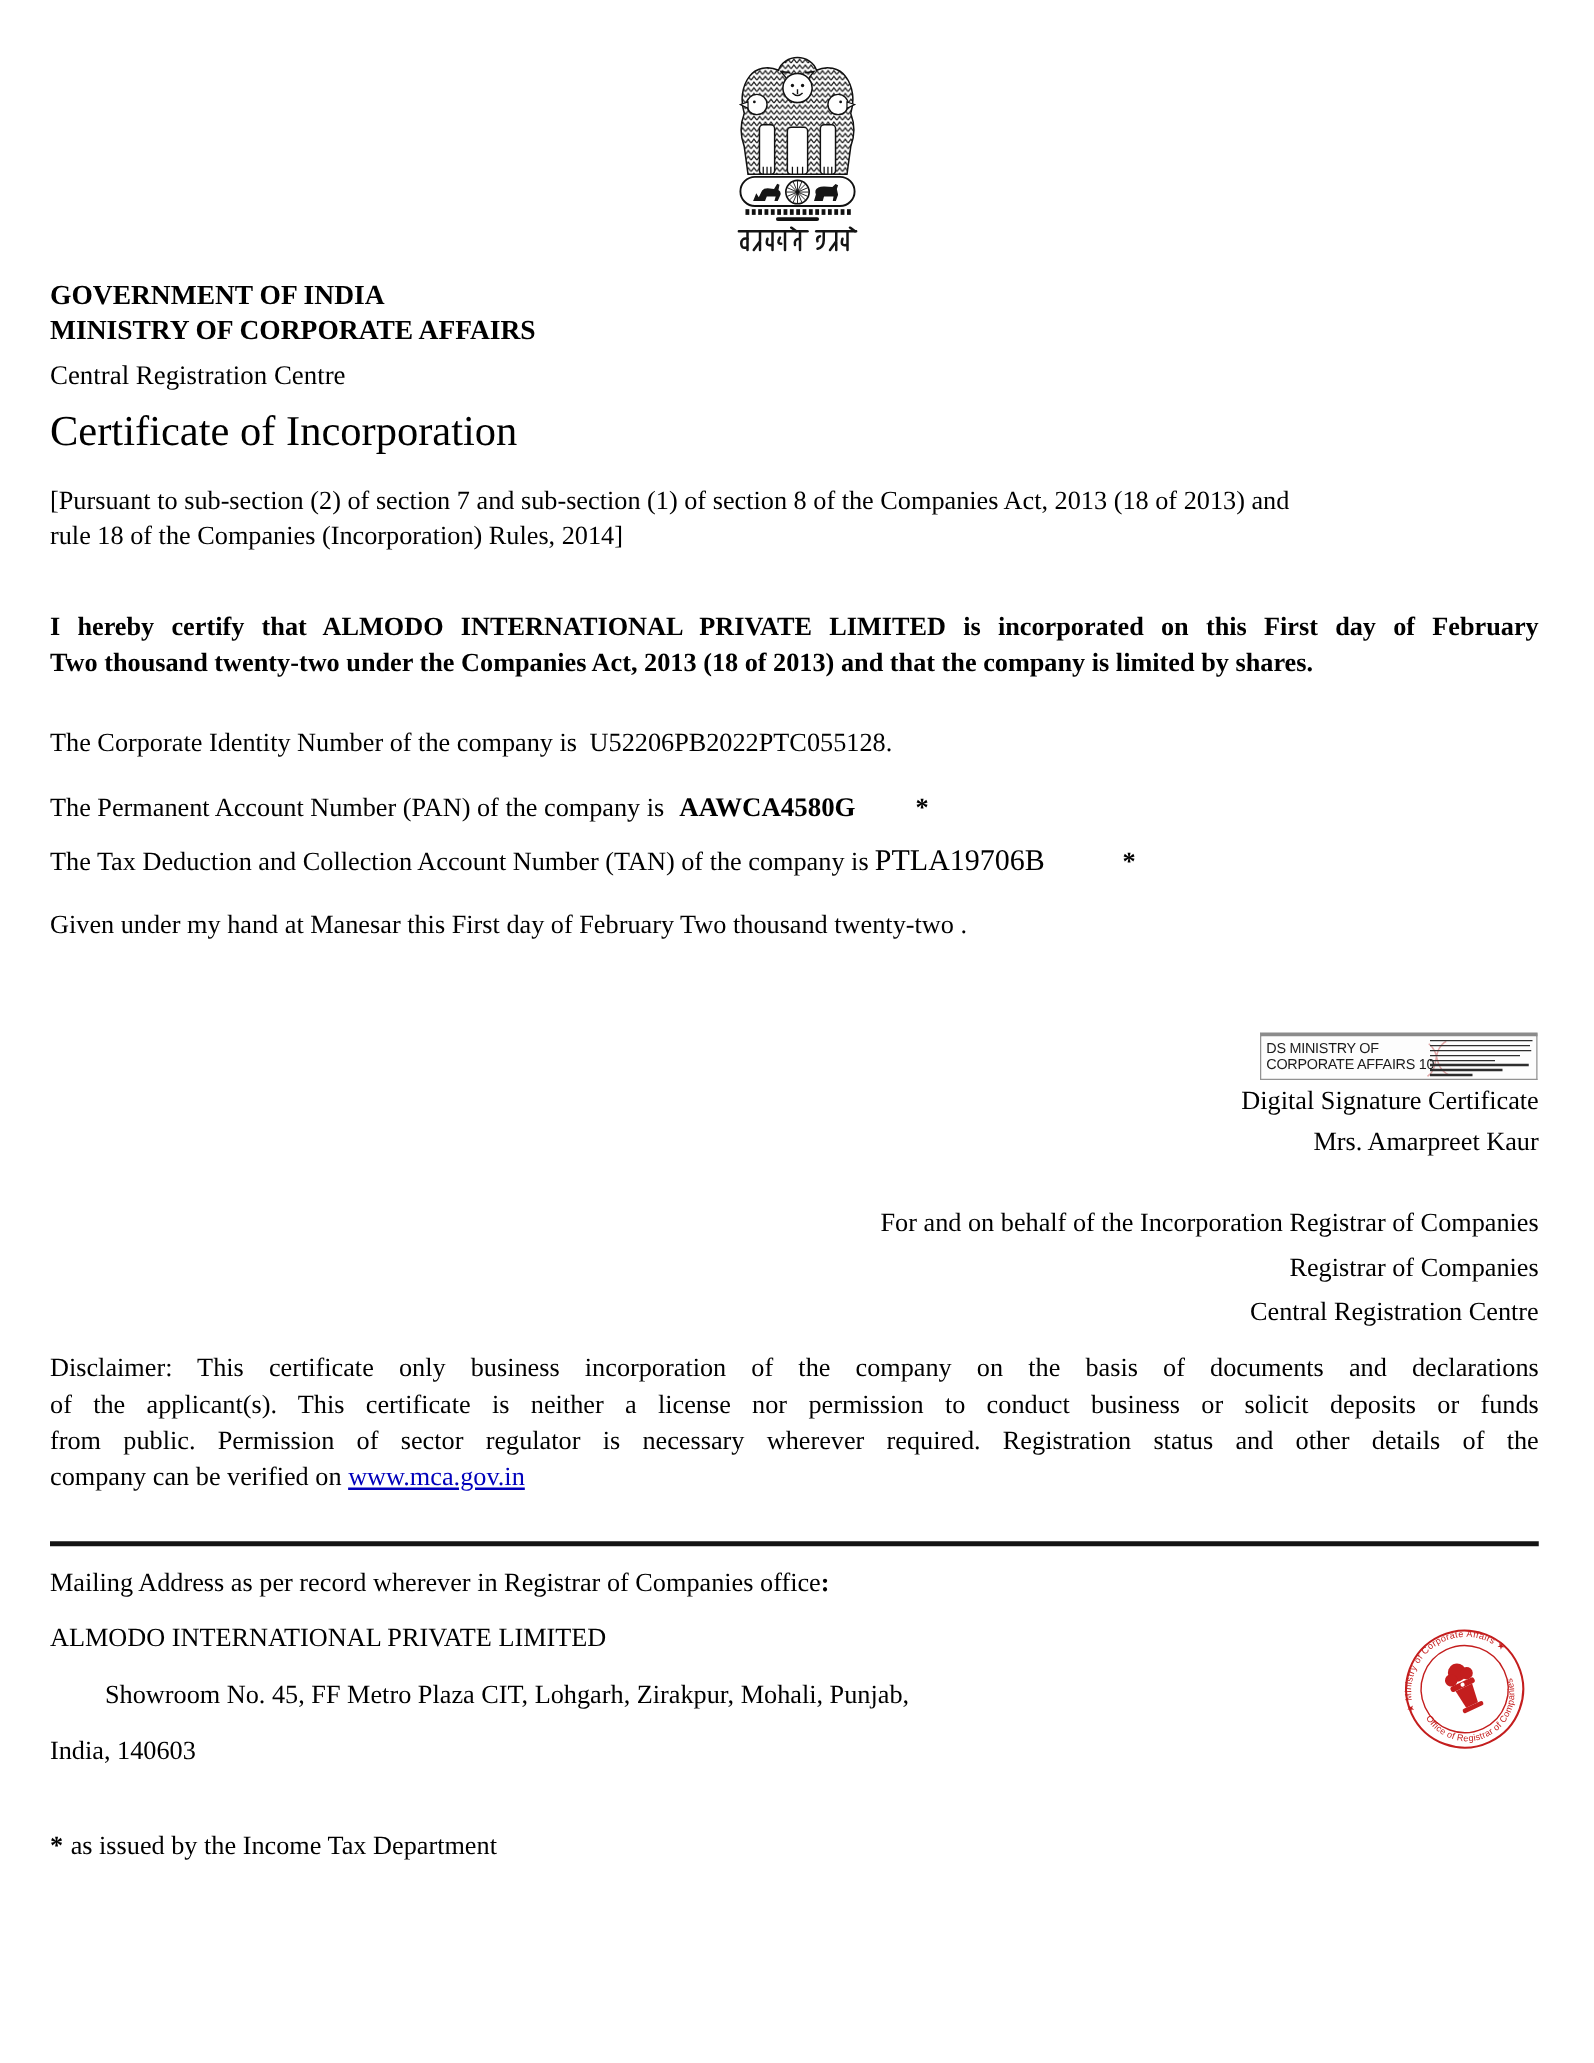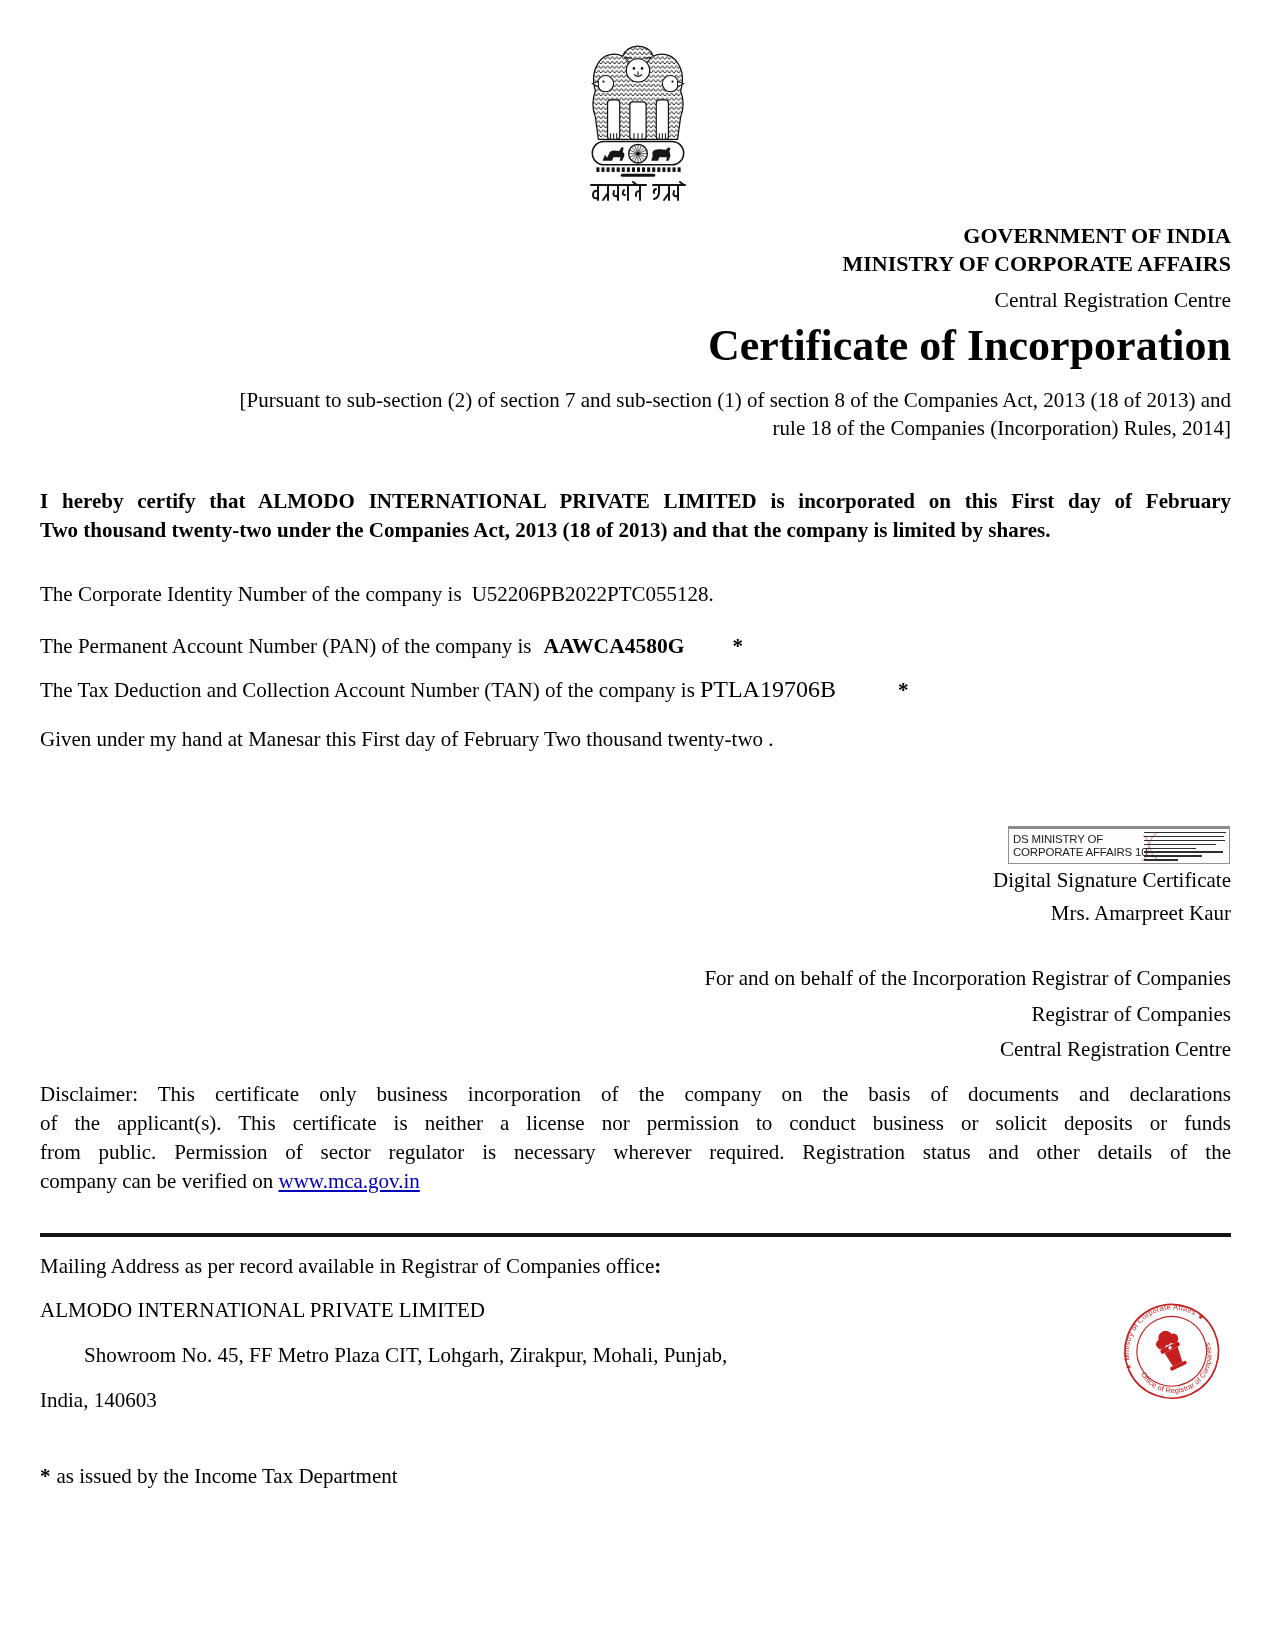--- a/index.html
+++ b/index.html
@@ -1,27 +1,27 @@
 <!DOCTYPE html>
 <html><head>
 <meta charset="utf-8">
 <style>
   html,body{margin:0;padding:0;background:#fff;}
   .page{position:relative;width:1275px;height:1650px;background:#fff;overflow:hidden;
         font-family:"Liberation Serif","DejaVu Serif",serif;color:#000;font-size:21px;}
   .abs{position:absolute;left:40px;right:44px;}
-  .center{text-align:right;}
+  .center{text-align:left;}
   .rightal{text-align:right;}
   .line{line-height:29px;white-space:nowrap;}
   .wrapline{line-height:29px;}
   .jline{text-align:justify;text-align-last:justify;line-height:29px;}
   .b{font-weight:bold;}
   .hdr-bold{font-weight:bold;font-size:22px;line-height:28px;}
   .hdr-reg{font-size:21.5px;line-height:28px;}
-  .doc-title{font-weight:bold;font-size:44px;line-height:40px;}
+  .doc-title{font-weight:normal;font-size:34px;line-height:40px;}
   .sub{font-size:21px;line-height:28px;}
   .emblem-wrap{position:absolute;top:42px;left:50%;transform:translateX(-50%);
                display:flex;flex-direction:column;align-items:center;}
   .motto-svg{margin-top:3px;}
   .cin-val{margin-left:10px;}
   .pan-val{margin-left:12px;font-weight:bold;font-size:21.5px;}
   .tan-val{margin-left:5px;font-weight:normal;font-size:24px;}
   .star-gap-pan{display:inline-block;margin-left:48px;font-weight:bold;}
   .star-gap-tan{display:inline-block;margin-left:62px;font-weight:bold;}
   .ds-box{position:absolute;top:826px;left:1008px;width:222px;height:38px;
@@ -182,21 +182,21 @@
     <div class="jline">from public. Permission of sector regulator is necessary wherever required. Registration status and other details of the</div>
     <div class="wrapline">
       <span>company can be verified on</span>
       <a class="mca-link">www.mca.gov.in</a>
     </div>
   </div>
 
   <div class="divider"></div>
 
   <div class="abs line" style="top:1252px;">
-    <span>Mailing Address as per record available in Registrar of Companies office</span><span class="b">:</span>
+    <span>Mailing Address as per record wherever in Registrar of Companies office</span><span class="b">:</span>
   </div>
   <div class="abs line" style="top:1296px;">ALMODO INTERNATIONAL PRIVATE LIMITED</div>
   <div class="abs line" style="top:1341px;margin-left:44px;">Showroom No. 45, FF Metro Plaza CIT, Lohgarh, Zirakpur, Mohali, Punjab,</div>
   <div class="abs line" style="top:1386px;">India, 140603</div>
 
   <div class="seal">
     <svg width="104" height="104" viewBox="0 0 100 100">
       <defs>
         <path id="sealTop" d="M8,52 A42,42 0 0 1 92,52"></path>
         <path id="sealBot" d="M13.5,54 A36.5,36.5 0 0 0 86.5,54"></path>

